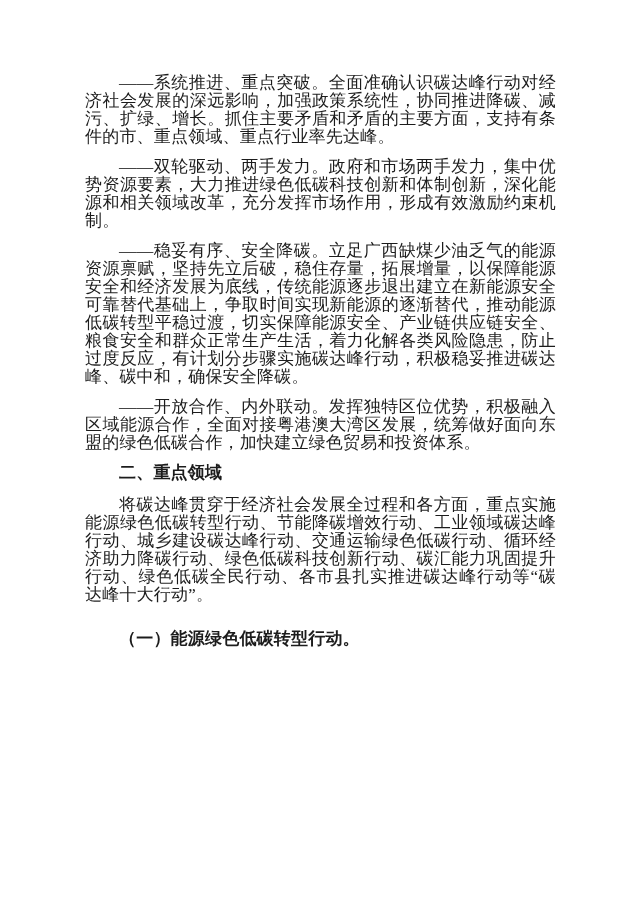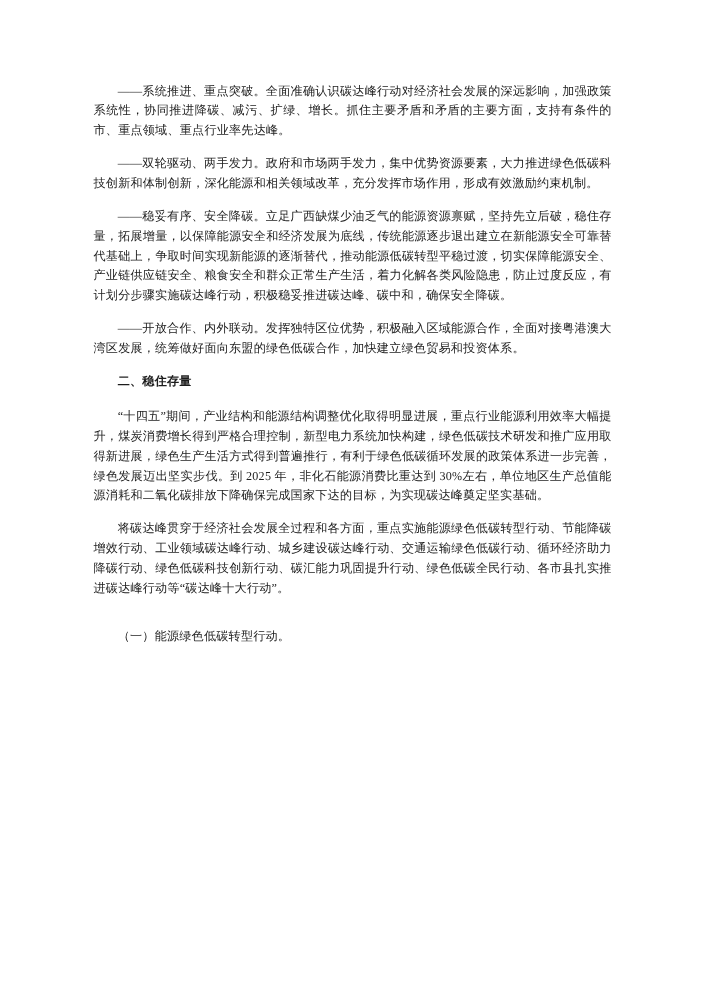--- a/index.html
+++ b/index.html
@@ -10,48 +10,47 @@
   .page {
     position: relative;
     width: 640px;
     height: 905px;
     margin: 0 auto;
     background: #ffffff;
     box-sizing: border-box;
     padding: 74px 84px 0 85px;
     overflow: hidden;
     font-family: "Liberation Serif", "DejaVu Serif", serif;
-    font-size: 11px;
+    font-size: 17px;
     line-height: 18px;
     color: #1c1c1c;
   }
   .para {
     margin: 0 0 12px 0;
     text-indent: 2em;
     text-align: justify;
     letter-spacing: 0.2px;
   }
   .heading {
     margin: 12px 0 14px 0;
     text-indent: 2em;
     font-weight: bold;
     letter-spacing: 0.2px;
   }
   .subheading {
     margin: 26px 0 16px 0;
     text-indent: 2em;
-    font-weight: normal;
+    font-weight: bold;
     letter-spacing: 0.2px;
   }
 </style>
 </head>
 <body>
 
 <div class="page">
   <p class="para">——系统推进、重点突破。全面准确认识碳达峰行动对经济社会发展的深远影响，加强政策系统性，协同推进降碳、减污、扩绿、增长。抓住主要矛盾和矛盾的主要方面，支持有条件的市、重点领域、重点行业率先达峰。</p>
   <p class="para">——双轮驱动、两手发力。政府和市场两手发力，集中优势资源要素，大力推进绿色低碳科技创新和体制创新，深化能源和相关领域改革，充分发挥市场作用，形成有效激励约束机制。</p>
   <p class="para">——稳妥有序、安全降碳。立足广西缺煤少油乏气的能源资源禀赋，坚持先立后破，稳住存量，拓展增量，以保障能源安全和经济发展为底线，传统能源逐步退出建立在新能源安全可靠替代基础上，争取时间实现新能源的逐渐替代，推动能源低碳转型平稳过渡，切实保障能源安全、产业链供应链安全、粮食安全和群众正常生产生活，着力化解各类风险隐患，防止过度反应，有计划分步骤实施碳达峰行动，积极稳妥推进碳达峰、碳中和，确保安全降碳。</p>
   <p class="para">——开放合作、内外联动。发挥独特区位优势，积极融入区域能源合作，全面对接粤港澳大湾区发展，统筹做好面向东盟的绿色低碳合作，加快建立绿色贸易和投资体系。</p>
-  <p class="heading">二、稳住存量</p>
-  <p class="para">“十四五”期间，产业结构和能源结构调整优化取得明显进展，重点行业能源利用效率大幅提升，煤炭消费增长得到严格合理控制，新型电力系统加快构建，绿色低碳技术研发和推广应用取得新进展，绿色生产生活方式得到普遍推行，有利于绿色低碳循环发展的政策体系进一步完善，绿色发展迈出坚实步伐。到 2025 年，非化石能源消费比重达到 30%左右，单位地区生产总值能源消耗和二氧化碳排放下降确保完成国家下达的目标，为实现碳达峰奠定坚实基础。</p>
+  <p class="heading">二、重点领域</p>
   <p class="para">将碳达峰贯穿于经济社会发展全过程和各方面，重点实施能源绿色低碳转型行动、节能降碳增效行动、工业领域碳达峰行动、城乡建设碳达峰行动、交通运输绿色低碳行动、循环经济助力降碳行动、绿色低碳科技创新行动、碳汇能力巩固提升行动、绿色低碳全民行动、各市县扎实推进碳达峰行动等“碳达峰十大行动”。</p>
   <p class="subheading">（一）能源绿色低碳转型行动。</p>
 </div>
 
 </body></html>

